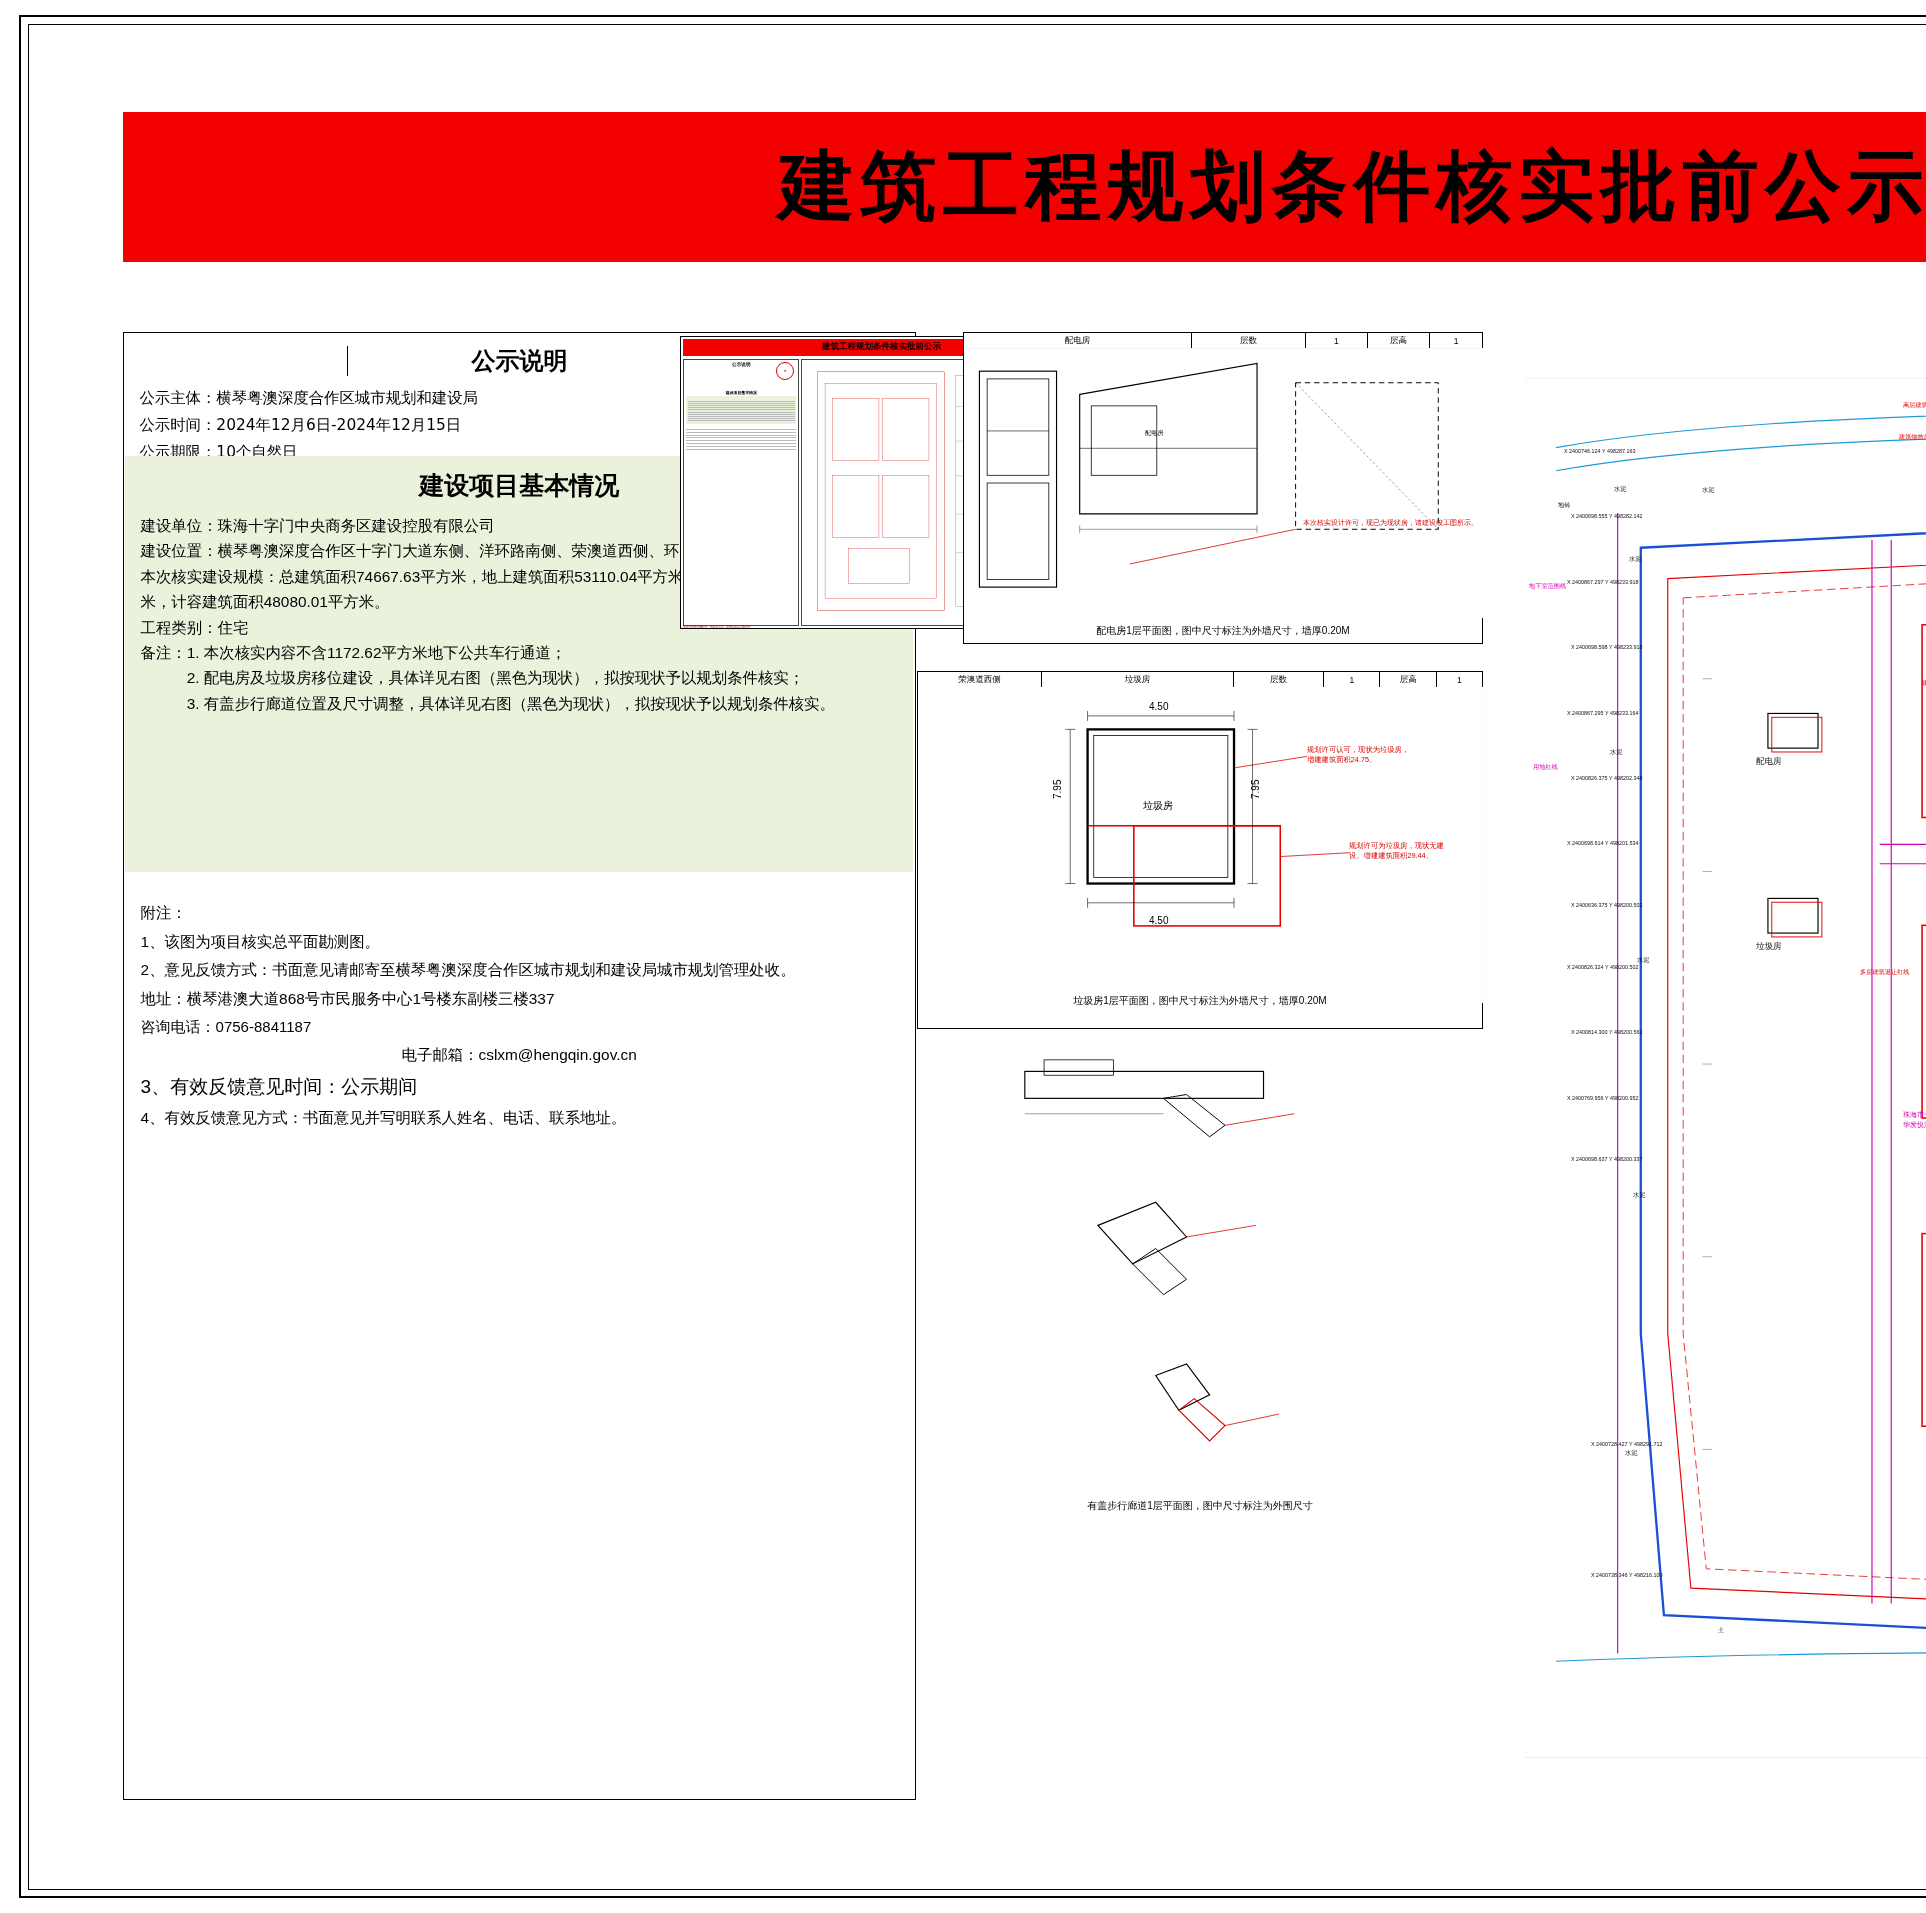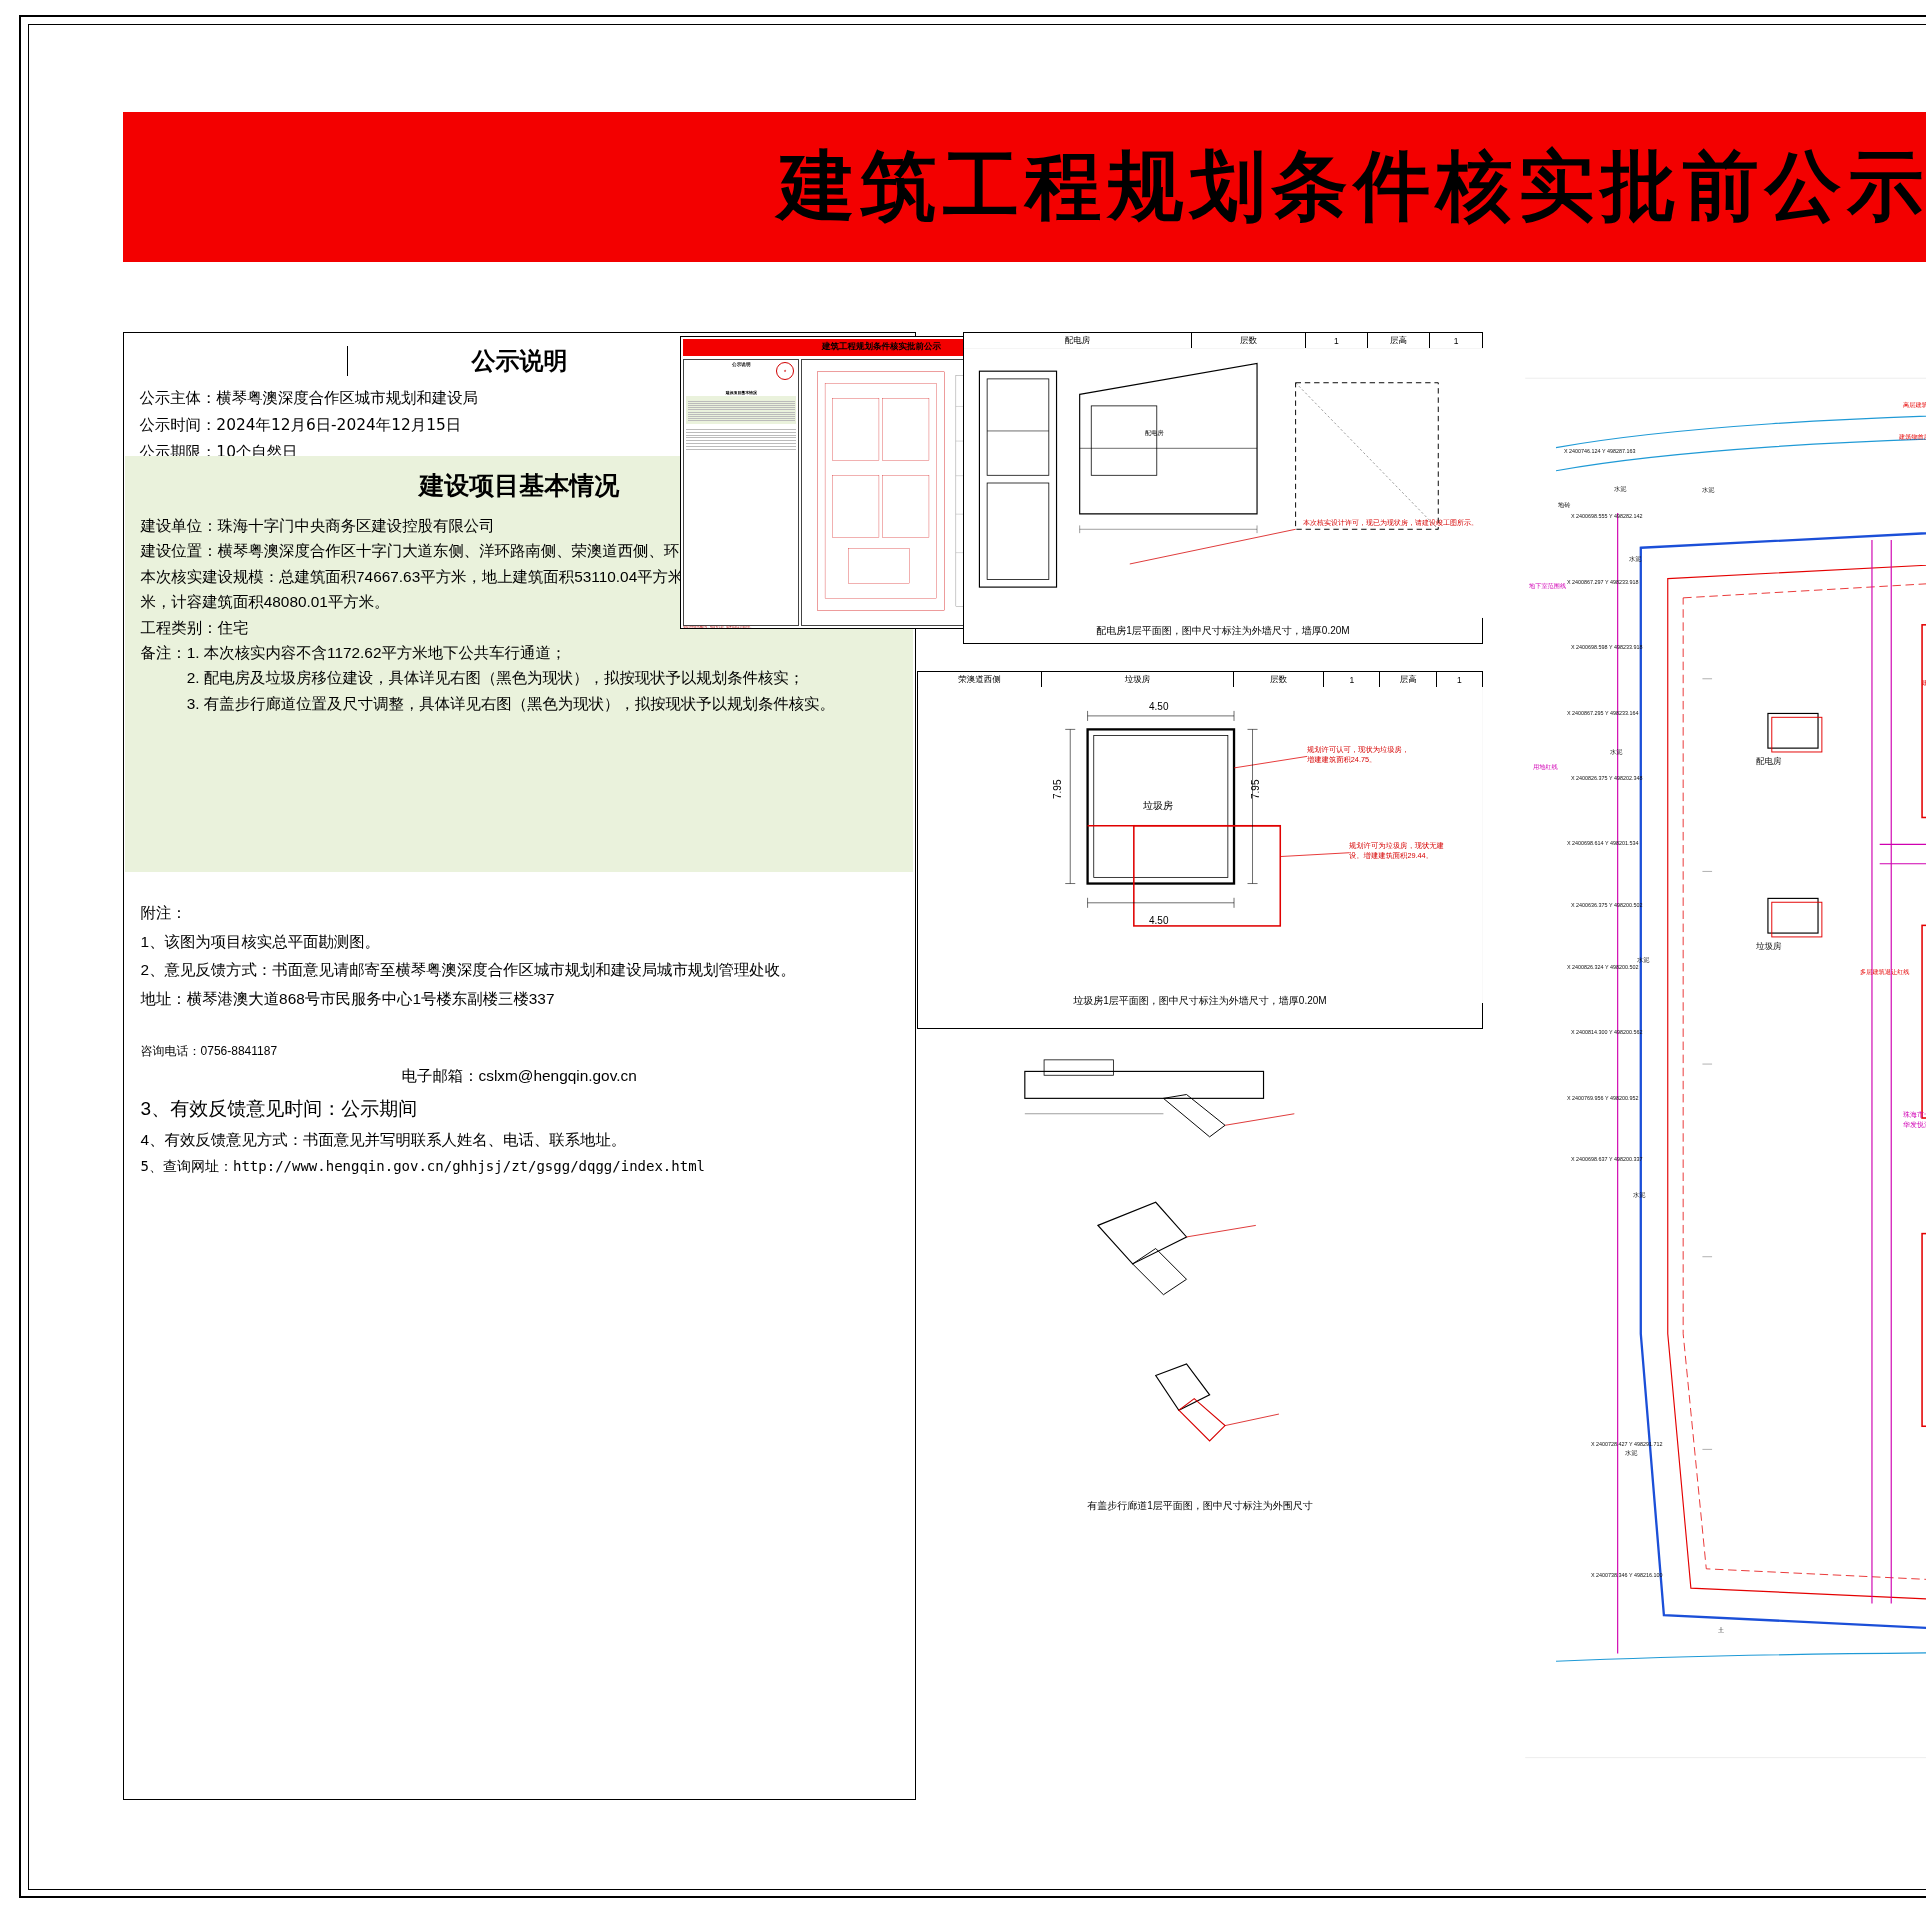--- a/index.html
+++ b/index.html
@@ -148,25 +148,24 @@
       <div style="font-size:15.4px;line-height:1.65;">备注：1. 本次核实内容不含1172.62平方米地下公共车行通道；</div>
       <div style="font-size:15.4px;line-height:1.65;">　　　2. 配电房及垃圾房移位建设，具体详见右图（黑色为现状），拟按现状予以规划条件核实；</div>
       <div style="font-size:15.4px;line-height:1.65;">　　　3. 有盖步行廊道位置及尺寸调整，具体详见右图（黑色为现状），拟按现状予以规划条件核实。</div>
     </div>
 
     <div style="position:absolute;left:1.2px;top:566px;width:788px;padding:0 15.4px;box-sizing:border-box;">
       <div style="font-size:15.4px;line-height:1.85;">附注：</div>
       <div style="font-size:15.4px;line-height:1.85;">1、该图为项目核实总平面勘测图。</div>
       <div style="font-size:15.4px;line-height:1.85;">2、意见反馈方式：书面意见请邮寄至横琴粤澳深度合作区城市规划和建设局城市规划管理处收。</div>
       <div style="font-size:15.4px;line-height:1.85;">地址：横琴港澳大道868号市民服务中心1号楼东副楼三楼337</div>
-      <div style="font-size:12px;line-height:1.85;margin-top:27px;">咨询电话：0756-8841187</div>
+      <div style="font-size:15px;line-height:1.85;">咨询电话：0756-8841187</div>
       <div style="font-size:15.4px;line-height:1.85;text-align:center;">电子邮箱：cslxm@hengqin.gov.cn</div>
       <div style="font-size:19px;line-height:1.85;">3、有效反馈意见时间：公示期间</div>
       <div style="font-size:15.4px;line-height:1.85;">4、有效反馈意见方式：书面意见并写明联系人姓名、电话、联系地址。</div>
-      <div style="font-size:14px;line-height:1.85;font-family:'DejaVu Sans Mono','Liberation Mono',monospace;">5、查询网址：http://www.hengqin.gov.cn/ghhjsj/zt/gsgg/dqgg/index.html</div>
     </div>
   </div>
 
   <div class="thumb">
     <div class="thumb-banner">
       <span>建筑工程规划条件核实批前公示</span>
     </div>
     <div class="thumb-left">
       <div class="t-h">公示说明</div>
       <div style="height:17.7px;"></div>

